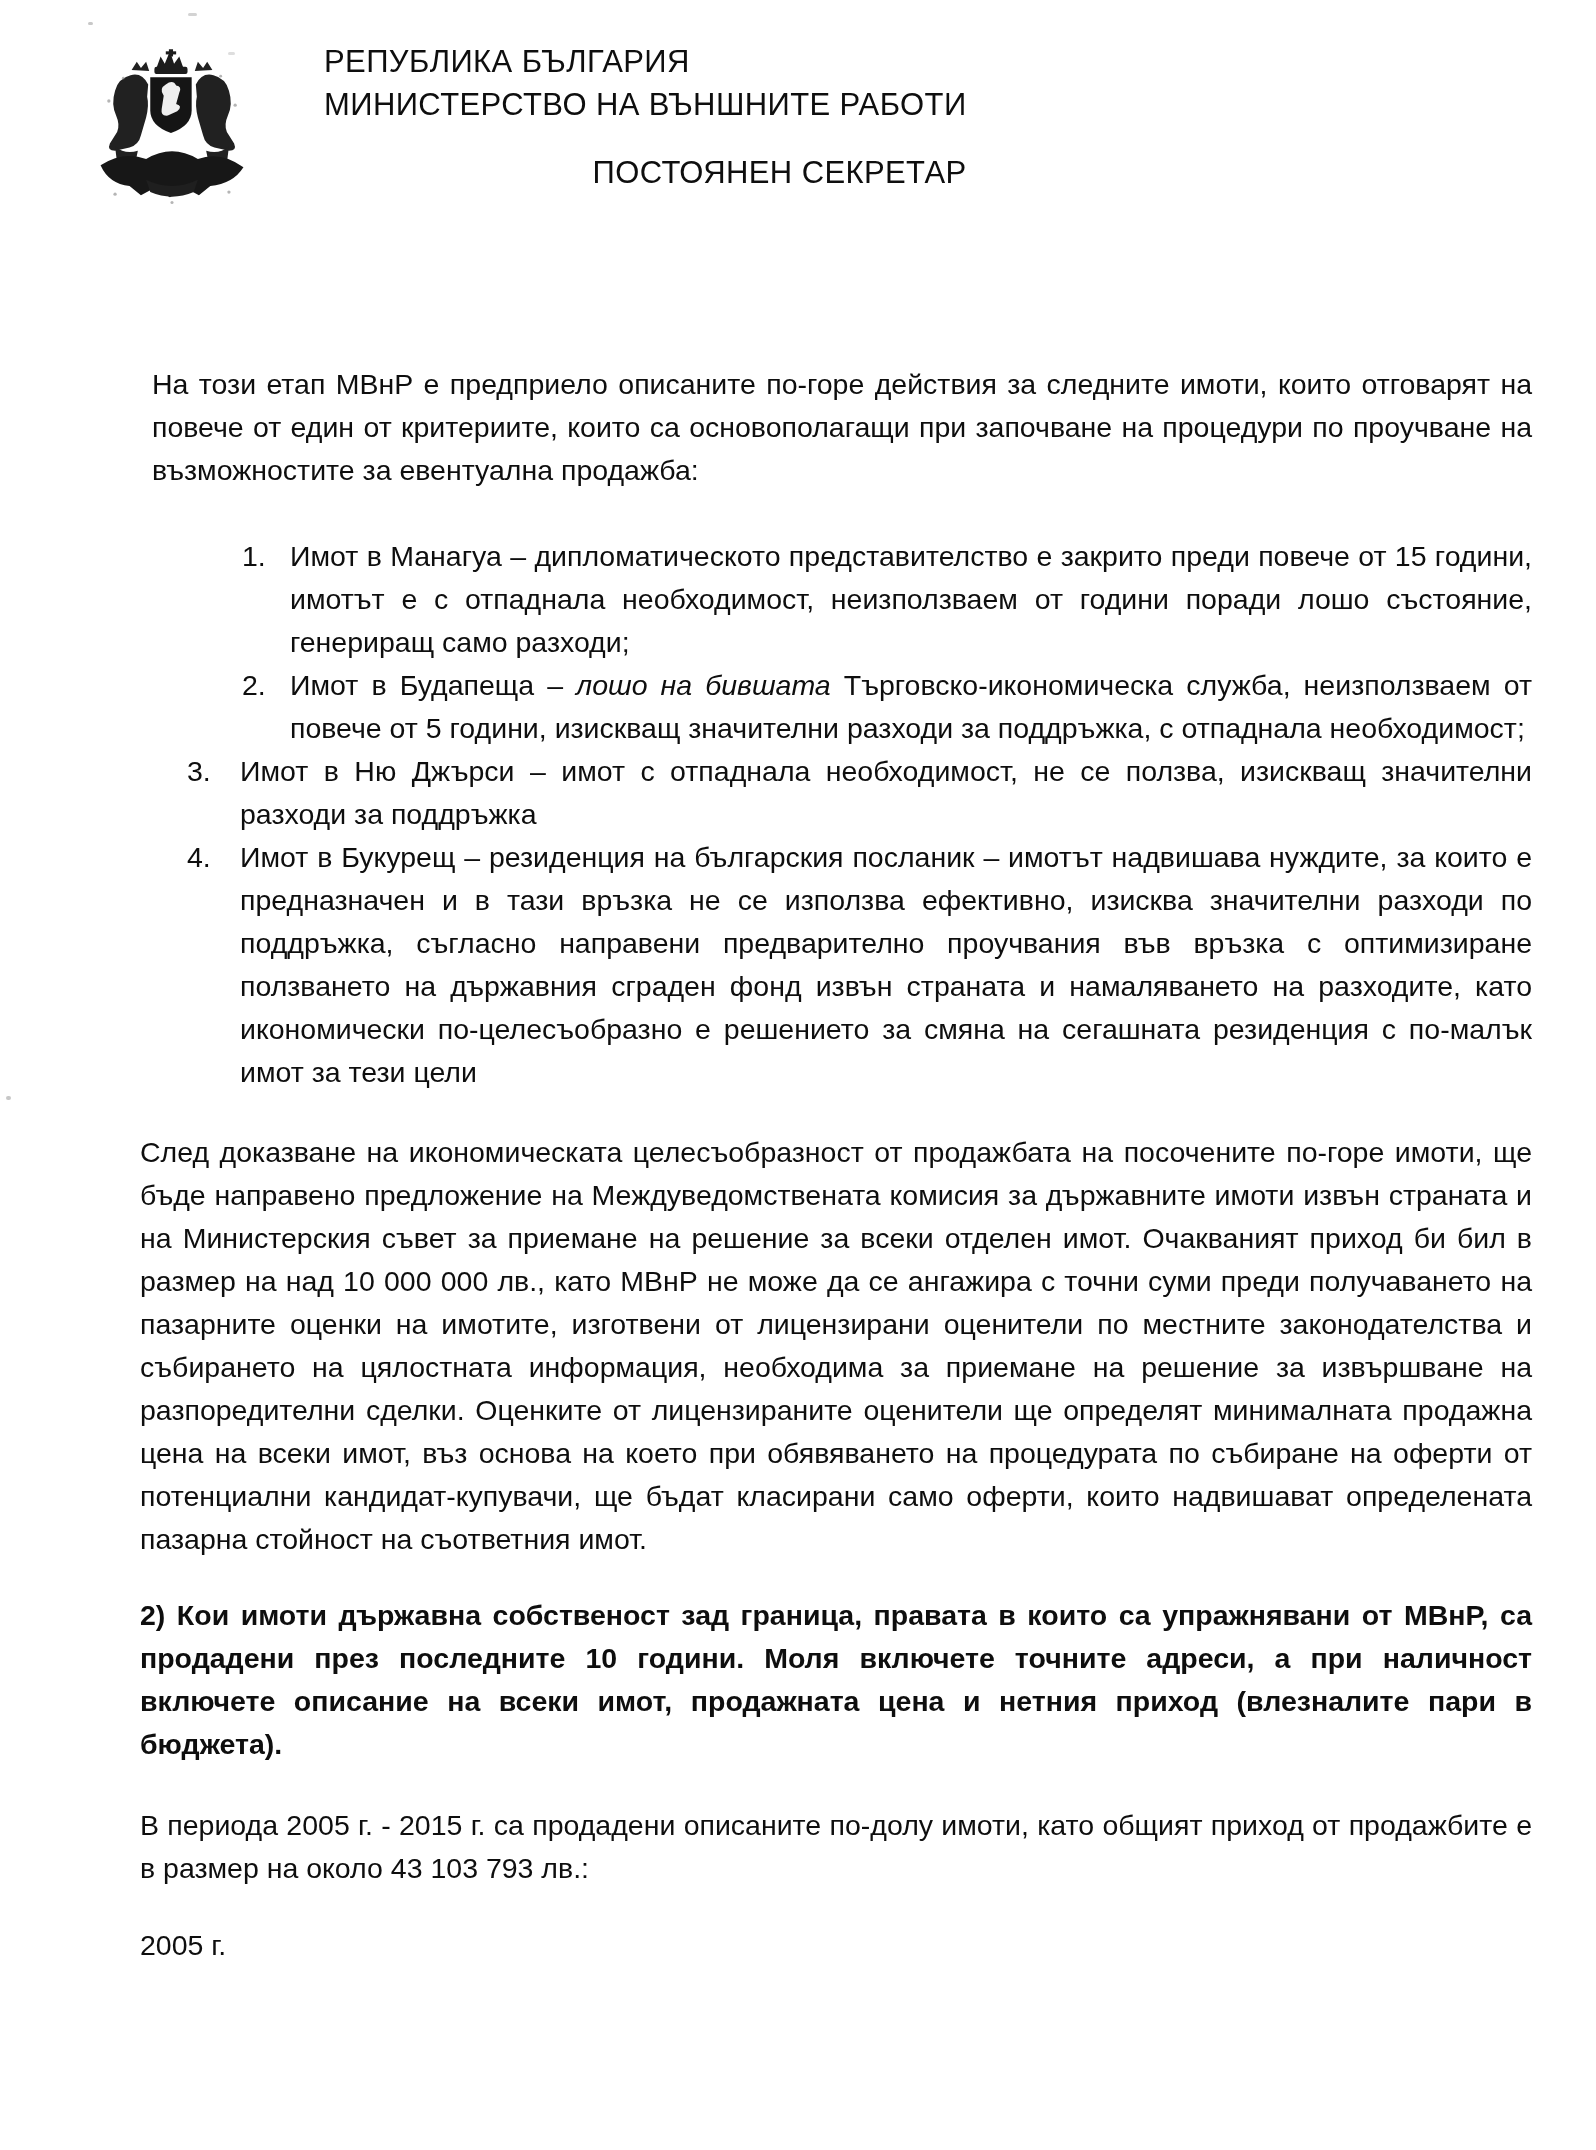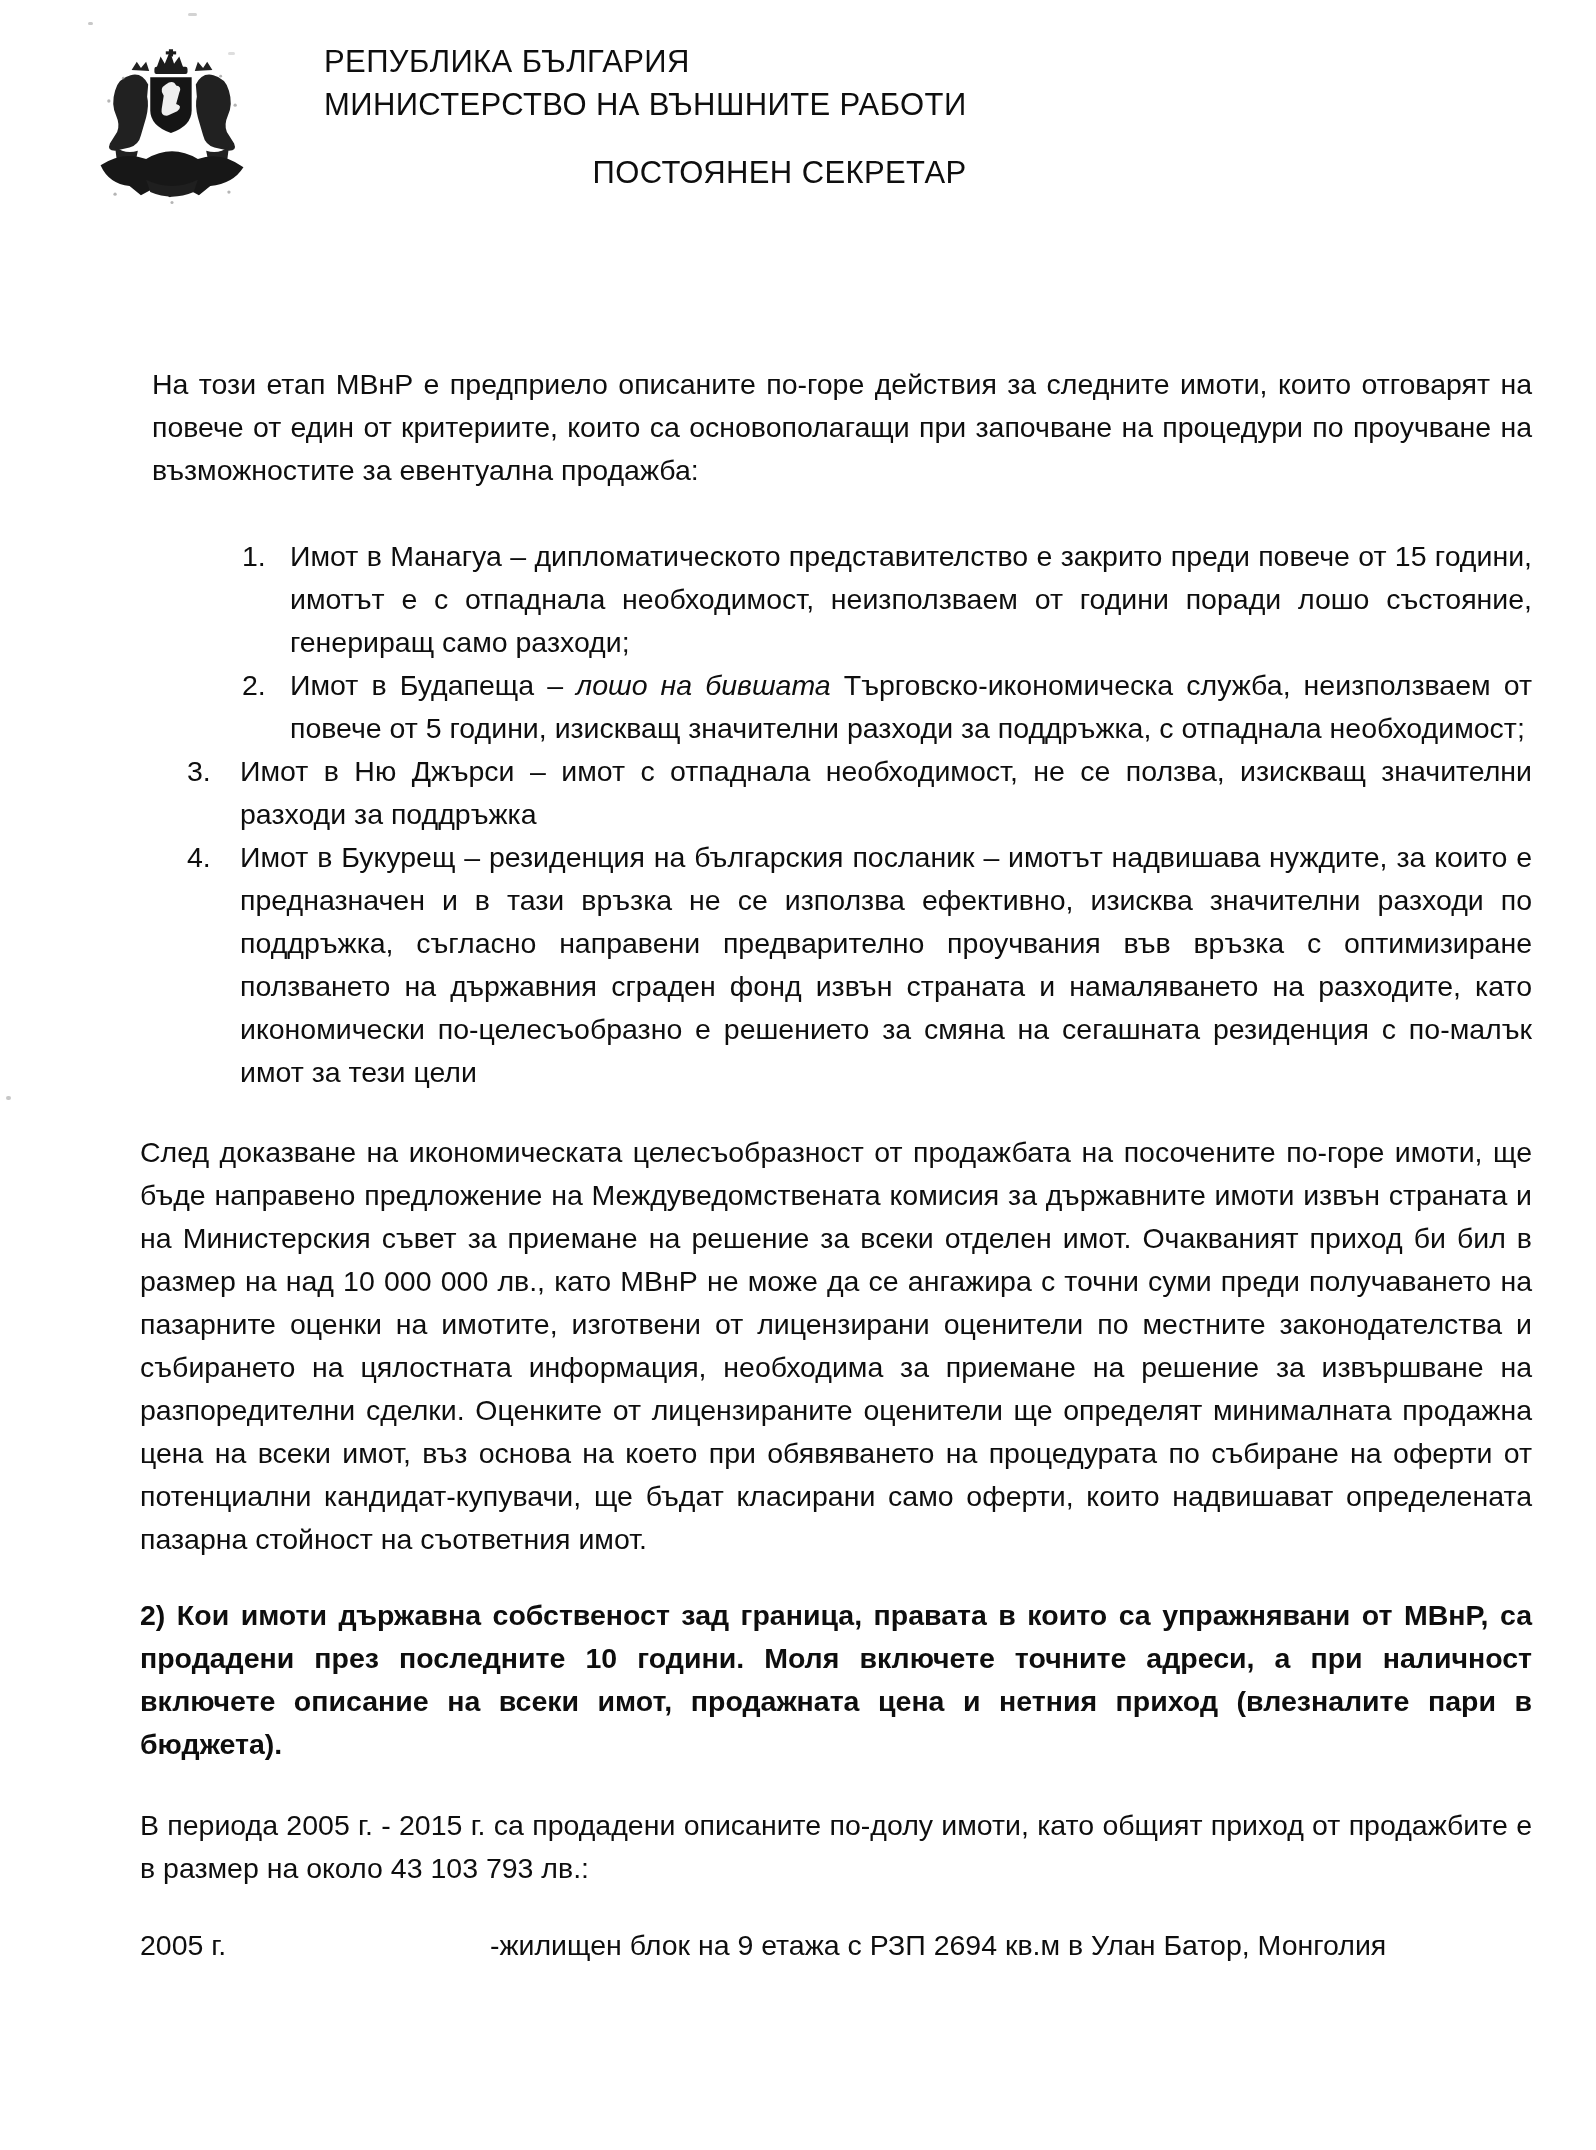--- a/index.html
+++ b/index.html
@@ -35,21 +35,21 @@
   .li { position: relative; }
   .li.deep { padding-left: 150px; }
   .li.deep .num { position: absolute; left: 102px; top: 0; }
   .li.shallow { padding-left: 100px; }
   .li.shallow .num { position: absolute; left: 47px; top: 0; }
   .it { font-style: italic; }
   .para.sale { margin-top: 37px; }
   .para.bold { margin-top: 33px; font-weight: bold; }
   .para.period { margin-top: 38px; }
 
-  .sale-entry { margin-top: 34px; display: flex; text-align: left; }
+  .sale-entry { margin-top: 34px; display: flex; text-align: left; gap: 36px; }
   .sale-entry .year { width: 350px; flex: none; }
   .sale-entry .desc-block { flex: 1; }
 
   
   .artifact { position: absolute; border-radius: 2px; }
   .a1 { left: 88px;  top: 22px;   width: 5px;  height: 3px; background: #9a9a9a; opacity: .55; }
   .a2 { left: 188px; top: 13px;   width: 9px;  height: 3px; background: #a8a8a8; opacity: .5; }
   .a3 { left: 228px; top: 52px;   width: 7px;  height: 3px; background: #b5b5b5; opacity: .45; }
   .a4 { left: 6px;   top: 1096px; width: 5px;  height: 4px; background: #8f8f8f; opacity: .5; }
 </style>
@@ -133,18 +133,17 @@
 
     <p class="para sale">След доказване на икономическата целесъобразност от продажбата на посочените по-горе имоти, ще бъде направено предложение на Междуведомствената комисия за държавните имоти извън страната и на Министерския съвет за приемане на решение за всеки отделен имот. Очакваният приход би бил в размер на над 10 000 000 лв., като МВнР не може да се ангажира с точни суми преди получаването на пазарните оценки на имотите, изготвени от лицензирани оценители по местните законодателства и събирането на цялостната информация, необходима за приемане на решение за извършване на разпоредителни сделки. Оценките от лицензираните оценители ще определят минималната продажна цена на всеки имот, въз основа на което при обявяването на процедурата по събиране на оферти от потенциални кандидат-купувачи, ще бъдат класирани само оферти, които надвишават определената пазарна стойност на съответния имот.</p>
 
     <p class="para bold">2) Кои имоти държавна собственост зад граница, правата в които са упражнявани от МВнР, са продадени през последните 10 години. Моля включете точните адреси,  а при наличност включете описание на всеки имот, продажната цена и нетния приход (влезналите пари в бюджета).</p>
 
     <p class="para period">В периода 2005 г. - 2015 г. са продадени описаните по-долу имоти, като общият приход от продажбите е в размер на около 43 103 793 лв.:</p>
 
     <div class="sale-entry">
       <span class="year">2005 г.</span>
       <span class="desc-block">
-        <div>-жилищен блок на 9 етажа с РЗП 2694 кв.м в Улан Батор, Монголия</div>
       </span>
     </div>
 
   </div>
 </div>
 
 </body></html>

